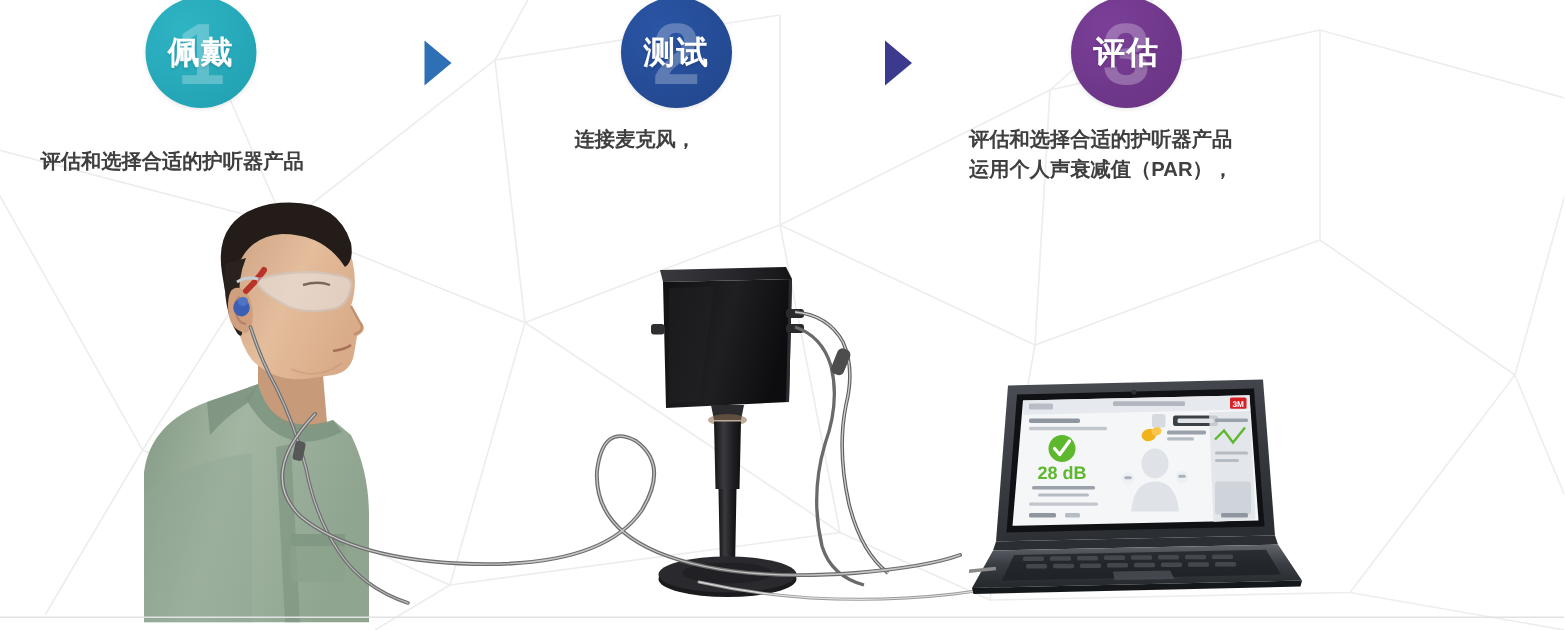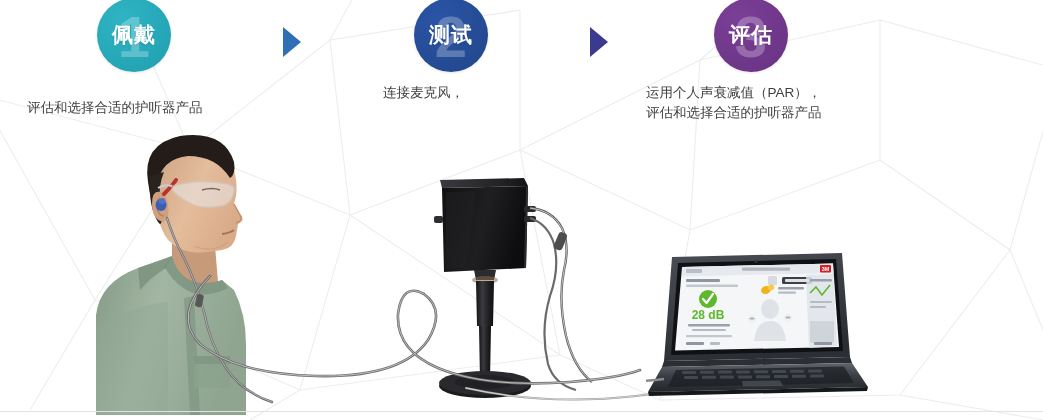--- a/index.html
+++ b/index.html
@@ -39,20 +39,21 @@
     text-shadow:0 1px 2px rgba(0,0,0,.13);
     font-family:Liberation Serif, serif;
     white-space:nowrap;
   }
   .caption{
     position:absolute;
     font-size:13.5px;line-height:20px;
     color:#3f3f3f;
     white-space:nowrap;
     font-family:"Liberation Sans","DejaVu Sans",sans-serif;
+    font-weight:bold;
   }
   .arrow{position:absolute;width:0;height:0;}
 
   
   .scene{position:absolute;left:16px;top:120px;width:1043px;height:300px;}
 
   
   #person{position:absolute;left:60px;top:10px;width:235px;height:285px;}
 
   
@@ -124,22 +125,22 @@
     </div>
 
     <div class="arrow" id="arr2" style="left: 590px; top: 27px; border-top: 15px solid transparent; border-bottom: 15px solid transparent; border-left: 18px solid rgb(59, 58, 143);"></div>
 
     <div class="step">
       <div class="badge" id="badge3" style="left: 714px; top: -2px; width: 74px; height: 74px; background: radial-gradient(circle at 34% 28%, rgb(123, 63, 152), rgb(103, 50, 129));">
         <span class="ghost">3</span>
         <span class="word">评估</span>
       </div>
       <div class="caption" id="cap3" style="left: 646px; top: 83px;">
+        <div>评估和选择合适的护听器产品</div>
         <div>运用个人声衰减值（PAR），</div>
-        <div>评估和选择合适的护听器产品</div>
       </div>
     </div>
   </div>
 
   <div class="scene">
 
     <svg id="person" viewBox="0 0 235 285">
       <defs>
         <linearGradient id="shirtG" x1="0" y1="0" x2="1" y2="0.3">
           <stop offset="0%" stop-color="#849a85"></stop>

